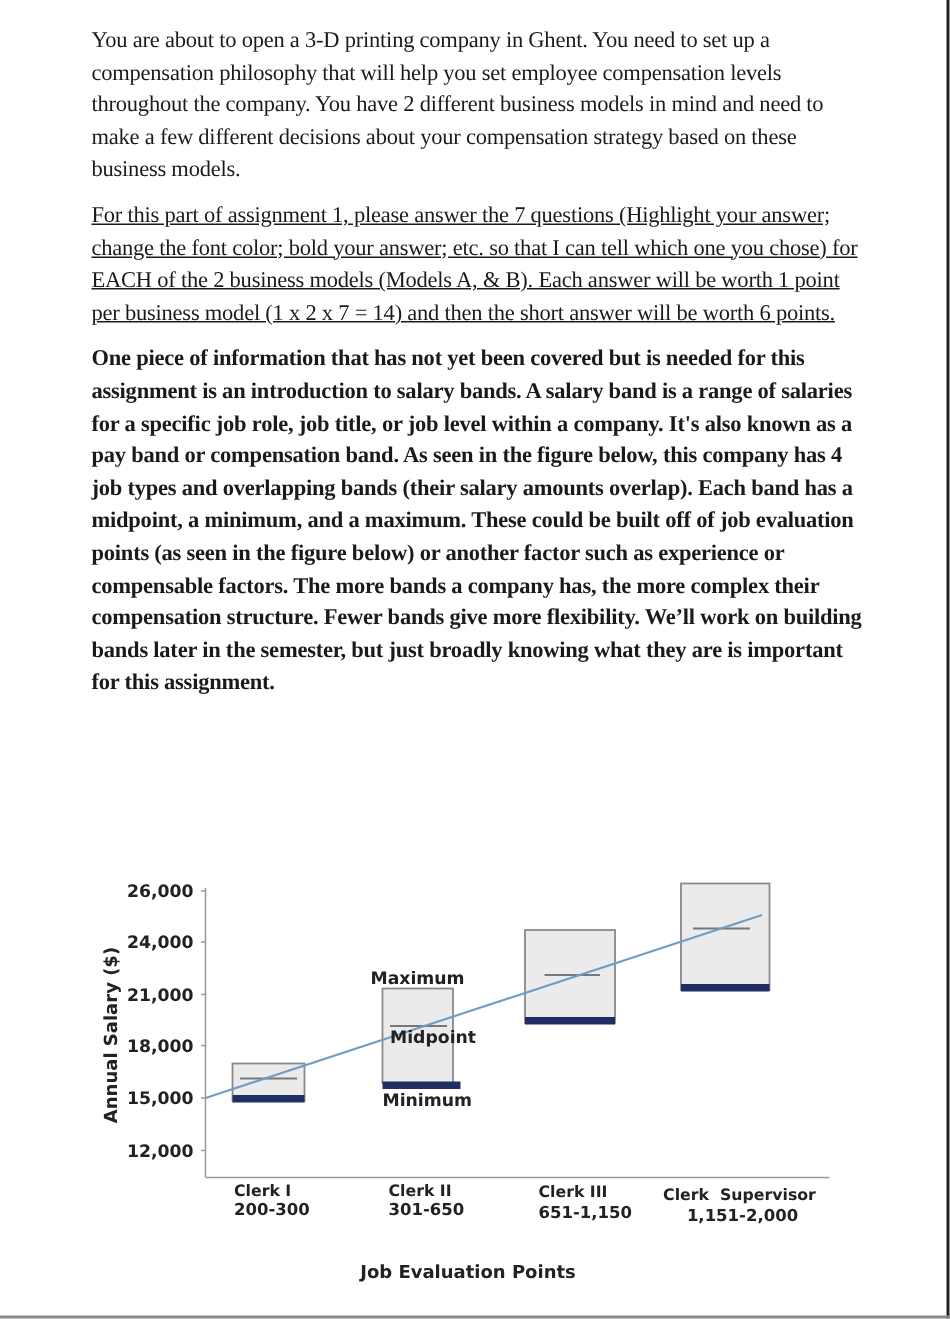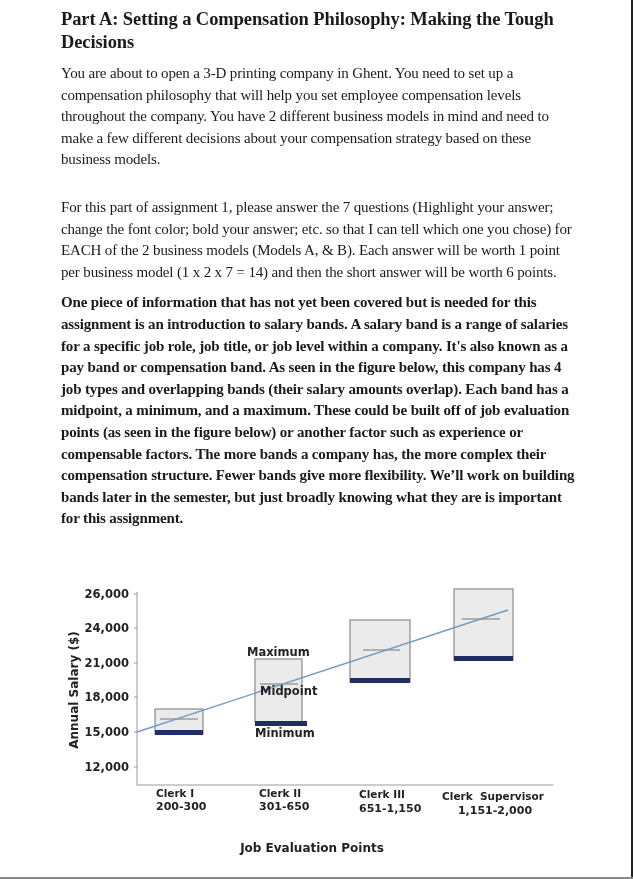--- a/index.html
+++ b/index.html
@@ -8,34 +8,33 @@
     font-family: "Liberation Serif", "DejaVu Serif", serif; color: #1a1a1a;
   }
   .right-border { position: absolute; right: 0; top: 0; width: 2px; height: 879px; background: #222; }
   .bottom-border { position: absolute; left: 0; bottom: 0; width: 633px; height: 2px; background: #888; }
   .content { position: absolute; left: 61px; top: 8px; width: 520px; }
   h1 {
     margin: 0; font-size: 18.5px; line-height: 23px; font-weight: bold; letter-spacing: -0.1px;
   }
   p { margin: 0; font-size: 15px; line-height: 21.6px; letter-spacing: -0.15px; }
   p.p1 { margin-top: 9px; }
-  p.p2 { margin-top: 26px; }
+  p.p2 { margin-top: 9px; text-decoration: underline; }
   p.p3 { margin-top: 9px; font-weight: bold; }
   .chart { position: absolute; left: 0; top: 580px; width: 633px; height: 299px; }
   .chart svg { position: absolute; left: 0; top: 0; }
   .chart text { font-family: "DejaVu Sans", sans-serif; font-weight: bold; fill: #222; }
 </style>
 </head>
 <body>
 
 <div class="right-border"></div>
 <div class="bottom-border"></div>
 
 <div class="content">
-  <h1>Part A: Setting a Compensation Philosophy: Making the Tough Decisions</h1>
   <p class="p1">You are about to open a 3-D printing company in Ghent. You need to set up a compensation philosophy that will help you set employee compensation levels throughout the company. You have 2 different business models in mind and need to make a few different decisions about your compensation strategy based on these business models.</p>
   <p class="p2">For this part of assignment 1, please answer the 7 questions (Highlight your answer; change the font color; bold your answer; etc. so that I can tell which one you chose) for EACH of the 2 business models (Models A, &amp; B). Each answer will be worth 1 point per business model (1 x 2 x 7 = 14) and then the short answer will be worth 6 points.</p>
   <p class="p3"><span>One piece of information that has not yet been covered but is needed for this assignment is an introduction to salary bands. A </span><b>salary band</b><span> is a range of salaries for a specific job role, job title, or job level within a company. It's also known as a pay band or compensation band. As seen in the figure below, this company has 4 job types and overlapping bands (their salary amounts overlap). Each band has a midpoint, a minimum, and a maximum. These could be built off of job evaluation points (as seen in the figure below) or another factor such as experience or compensable factors. The more bands a company has, the more complex their compensation structure. Fewer bands give more flexibility. We’ll work on building bands later in the semester, but just broadly knowing what they are is important for this assignment.</span></p>
 </div>
 
 <div class="chart">
   <svg width="633" height="299" viewBox="0 580 633 299" xmlns="http://www.w3.org/2000/svg">
 
     <text x="0" y="0" font-size="12" text-anchor="middle" transform="translate(78,690) rotate(-90)">Annual Salary ($)</text>
 

